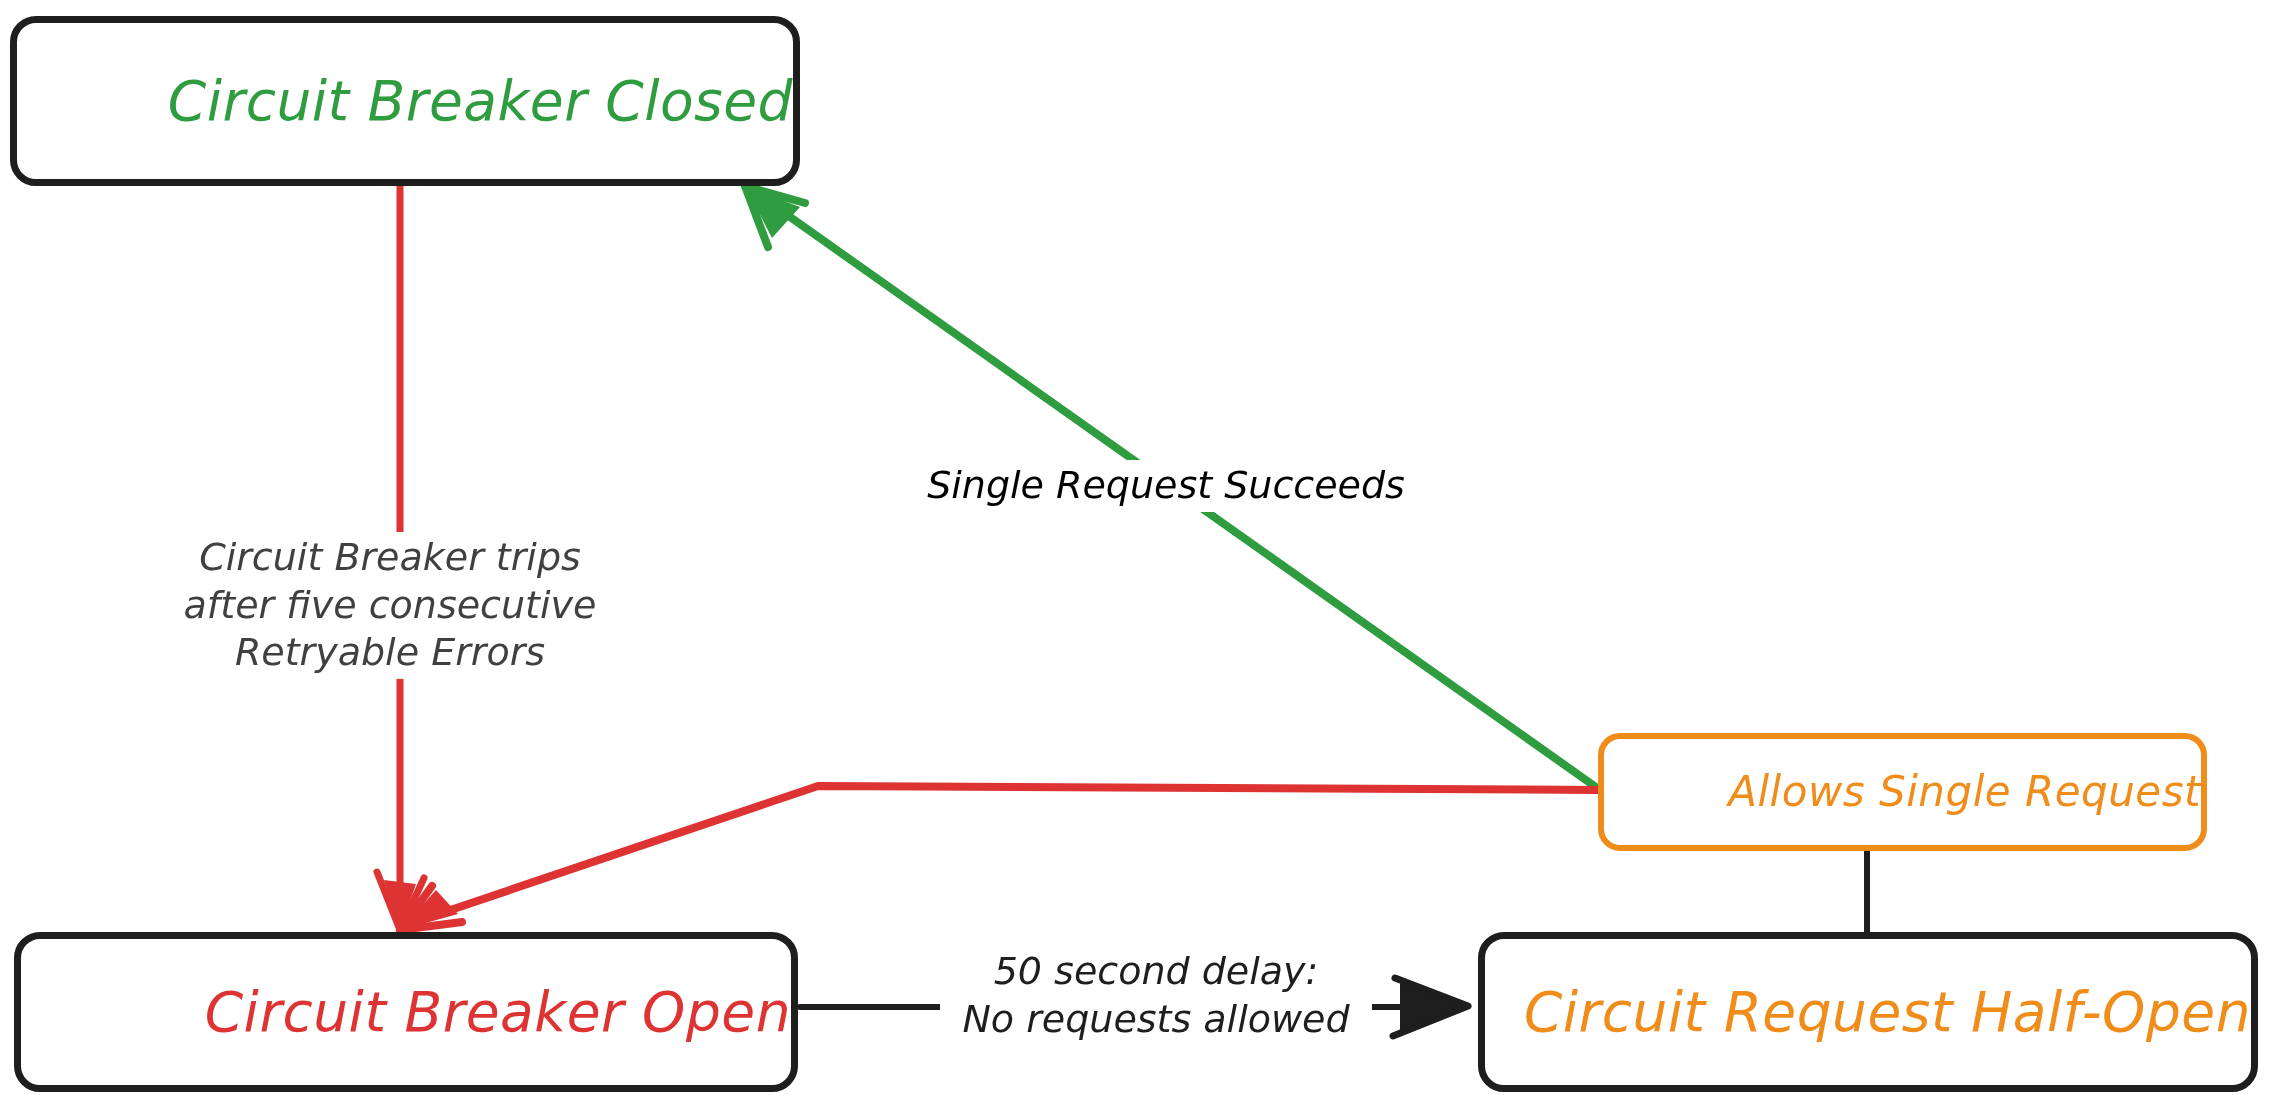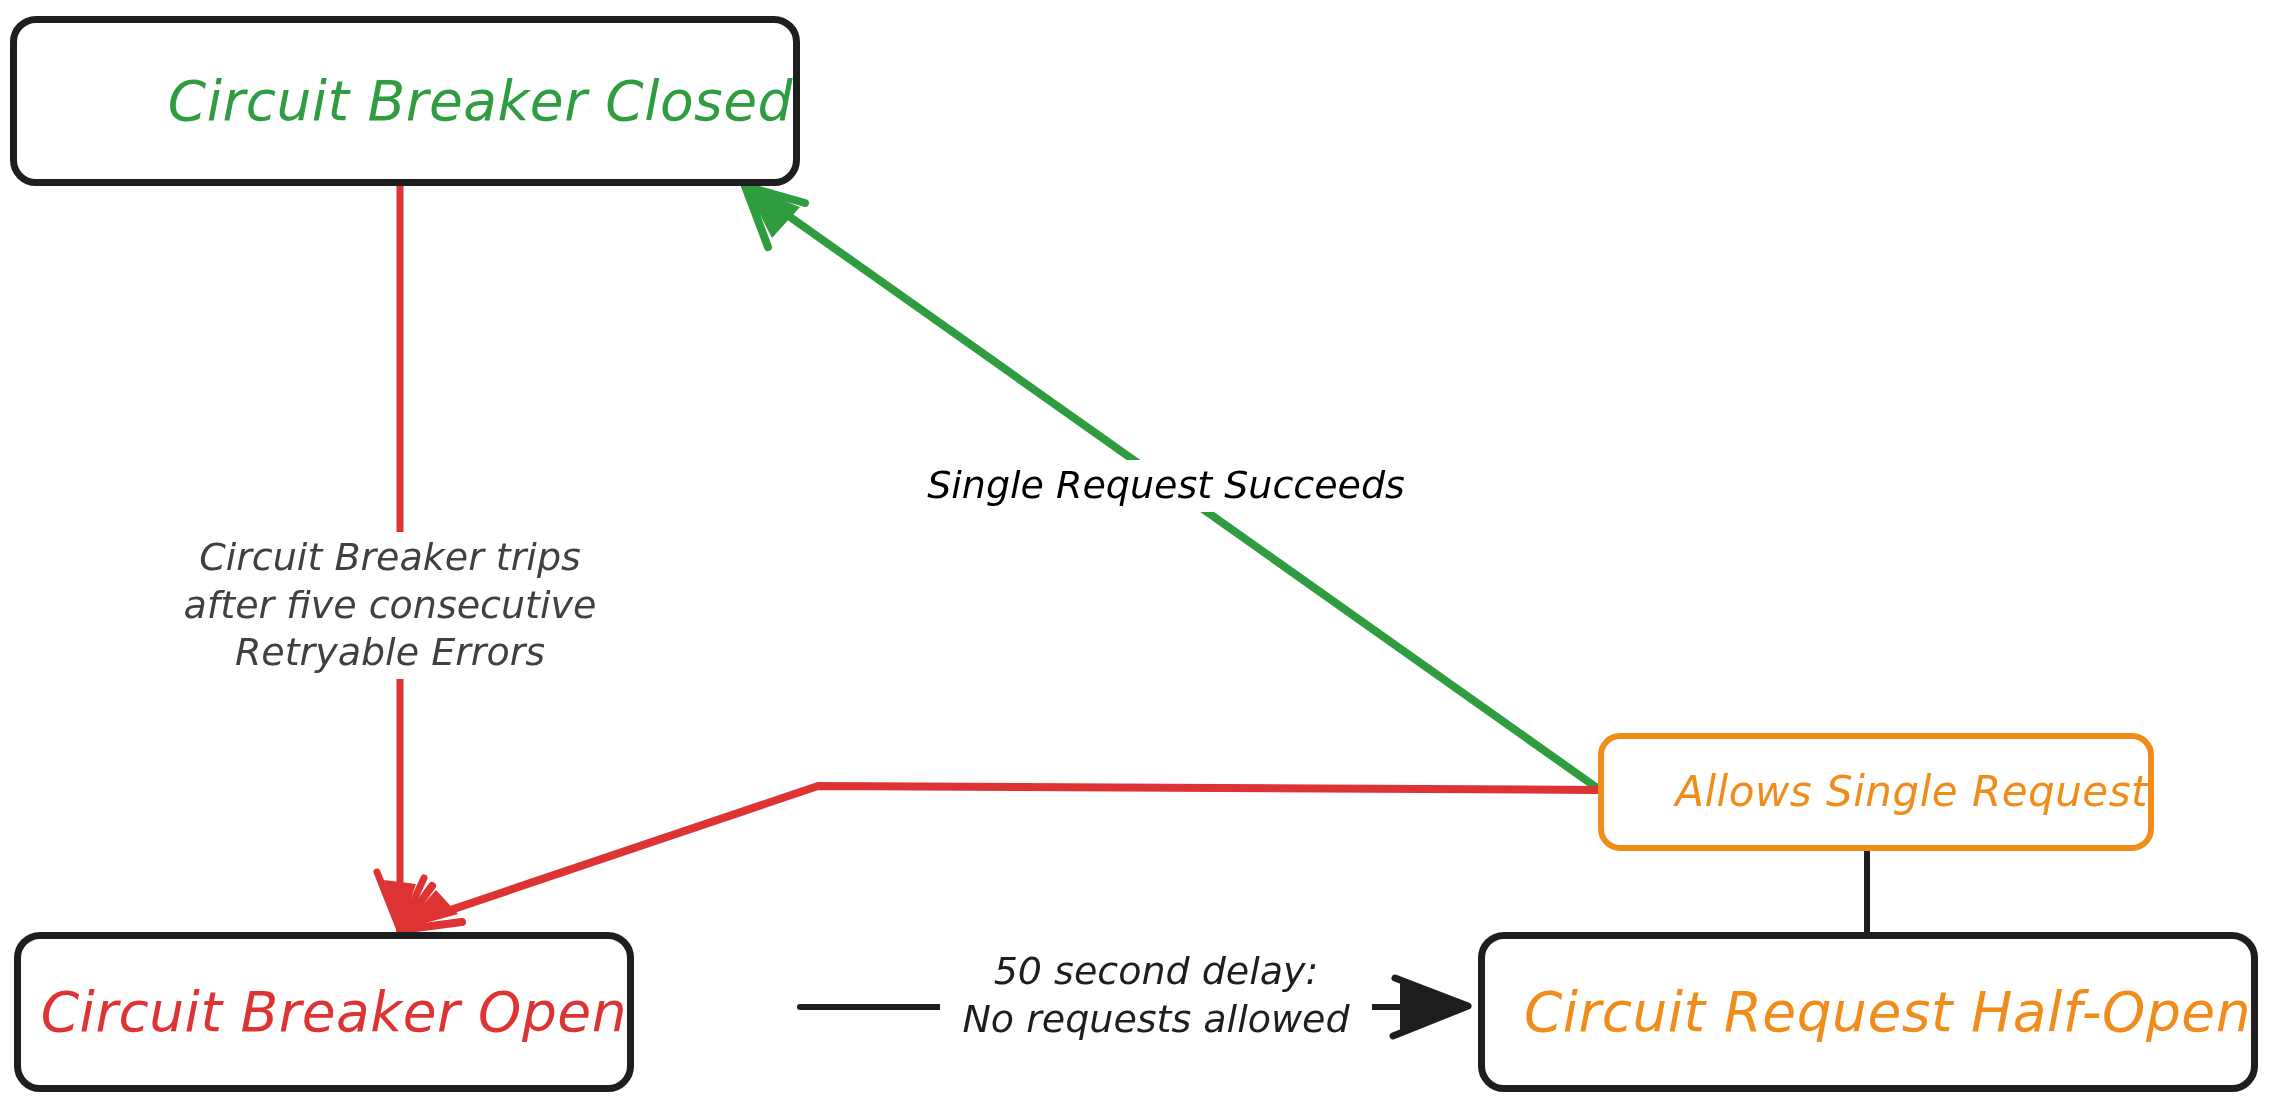--- a/index.html
+++ b/index.html
@@ -44,23 +44,23 @@
     white-space: nowrap;
     letter-spacing: 0.5px;
     font-style: italic;
     font-weight: 400;
   }
   .green-text  { color: #2e9c3f; }
   .red-text    { color: #dd3333; }
   .orange-text { color: #f08c1a; }
 
   #n-closed   { left: 10px;   top: 16px;  width: 790px;  height: 170px; }
-  #n-open     { left: 14px;   top: 932px; width: 620px;  height: 160px; }
+  #n-open     { left: 14px;   top: 932px; width: 784px;  height: 160px; }
   #n-halfopen { left: 1478px; top: 932px; width: 780px;  height: 160px; }
-  #n-allows   { left: 1598px; top: 733px; width: 556px;  height: 118px; }
+  #n-allows   { left: 1598px; top: 733px; width: 609px;  height: 118px; }
 
   #n-allows .node-label { font-size: 42px; }
 
   .edge-label {
     position: absolute;
     font-size: 38px;
     line-height: 1.25;
     text-align: center;
     white-space: pre-line;
     font-style: italic;

